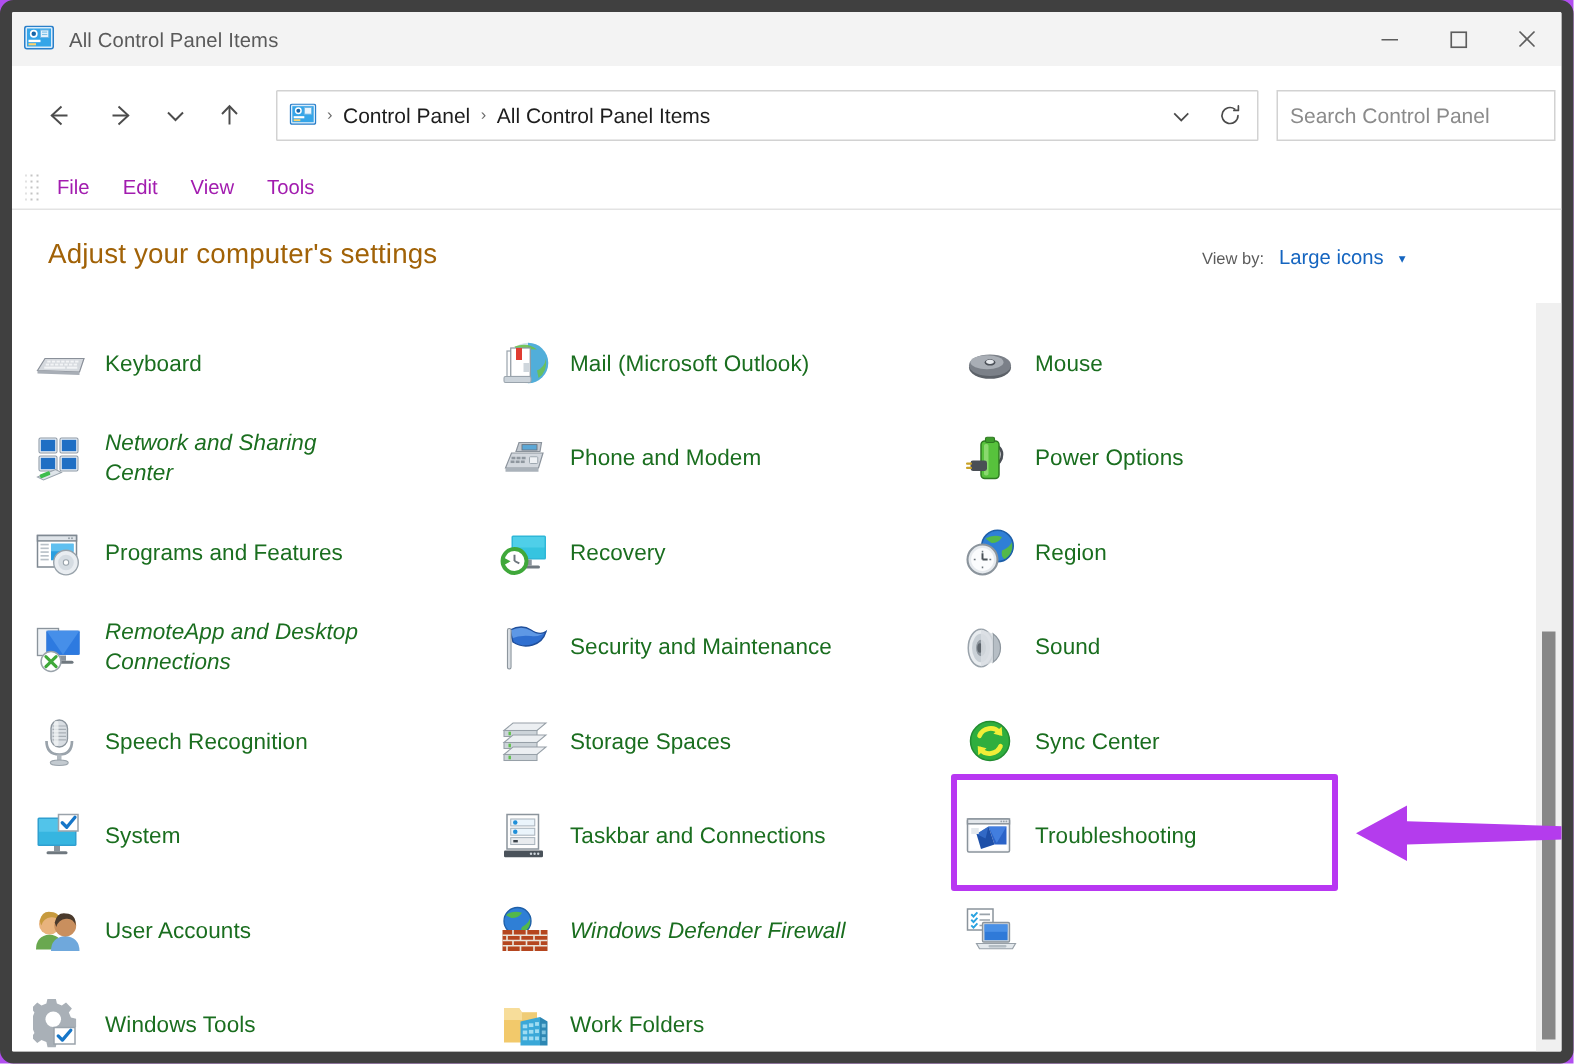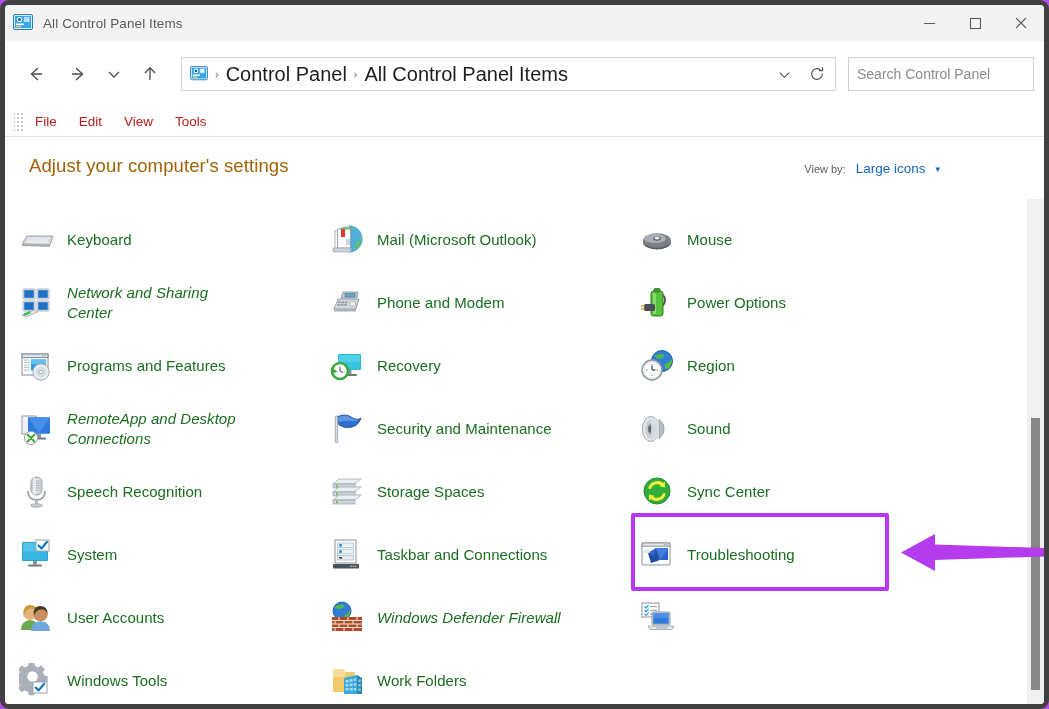--- a/index.html
+++ b/index.html
@@ -6,21 +6,21 @@
   html,body { width:1049px; height:709px; overflow:hidden; }
   body {
     font-family: "Liberation Sans", sans-serif;
     background: #b14ef0;
     -webkit-font-smoothing: antialiased;
   }
 
   
   #window {
     position:absolute; left:0; top:0; width:1049px; height:709px;
-    border: 5px solid #404040;
+    border: 8px solid #404040;
     border-radius: 9px;
     background:#ffffff;
     overflow:hidden;
   }
 
   
   #titlebar {
     position:absolute; left:0; top:0; right:0; height:36px;
     background:#f3f3f3;
     display:flex; align-items:center;
@@ -52,21 +52,21 @@
   #navup   { margin-left:6px; }
 
   #addressbar {
     margin-left:14px;
     height:34px; flex:none; width:655px;
     border:1px solid #d2d2d2; background:#fff;
     display:flex; align-items:center; border-radius:1px;
   }
   #addressbar .crumb-icon { margin-left:8px; width:18px; height:16px; flex:none; }
   #addressbar .chev { color:#6a6a6a; font-size:11px; margin:0 7px; flex:none;}
-  #addressbar .crumb { font-size:20px; color:#1d1d1d; white-space:nowrap;text-align:right; }
+  #addressbar .crumb { font-size:14px; color:#1d1d1d; white-space:nowrap;text-align:right; }
   #addressbar .spacer { flex:1 1 auto; }
   #addressbar .drop {
     width:30px; height:32px; display:flex; align-items:center; justify-content:center; color:#4a4a4a;
   }
   #addressbar .refresh {
     width:36px; height:32px; display:flex; align-items:center; justify-content:center; color:#4a4a4a;
   }
 
   #searchbox {
     margin-left:12px; height:34px; width:186px; flex:none;
@@ -85,21 +85,21 @@
     position:absolute; left:0; top:102px; right:0; height:30px;
     background:#fff; display:flex; align-items:center;
     border-bottom:1px solid #e3e3e3;
   }
   #menugrip {
     width:10px; height:22px; margin-left:9px; flex:none;
     background-image: radial-gradient(#c4c4c4 1px, transparent 1px);
     background-size:4px 4px; background-position:2px 1px;
   }
   .menuitem {
-    font-size:13.5px; color:#b91c1c; padding:2px 11px; white-space:nowrap;
+    font-size:13.5px; color:#a21caf; padding:2px 11px; white-space:nowrap;
   }
   #menubar .menuitem:first-of-type { margin-left:5px; }
 
   
   #headrow {
     position:absolute; left:0; top:132px; right:0; height:62px; background:#fff;
   }
   #pagetitle {
     position:absolute; left:24px; top:18px;
     font-size:18.5px; color:#a16207; letter-spacing:.1px;

